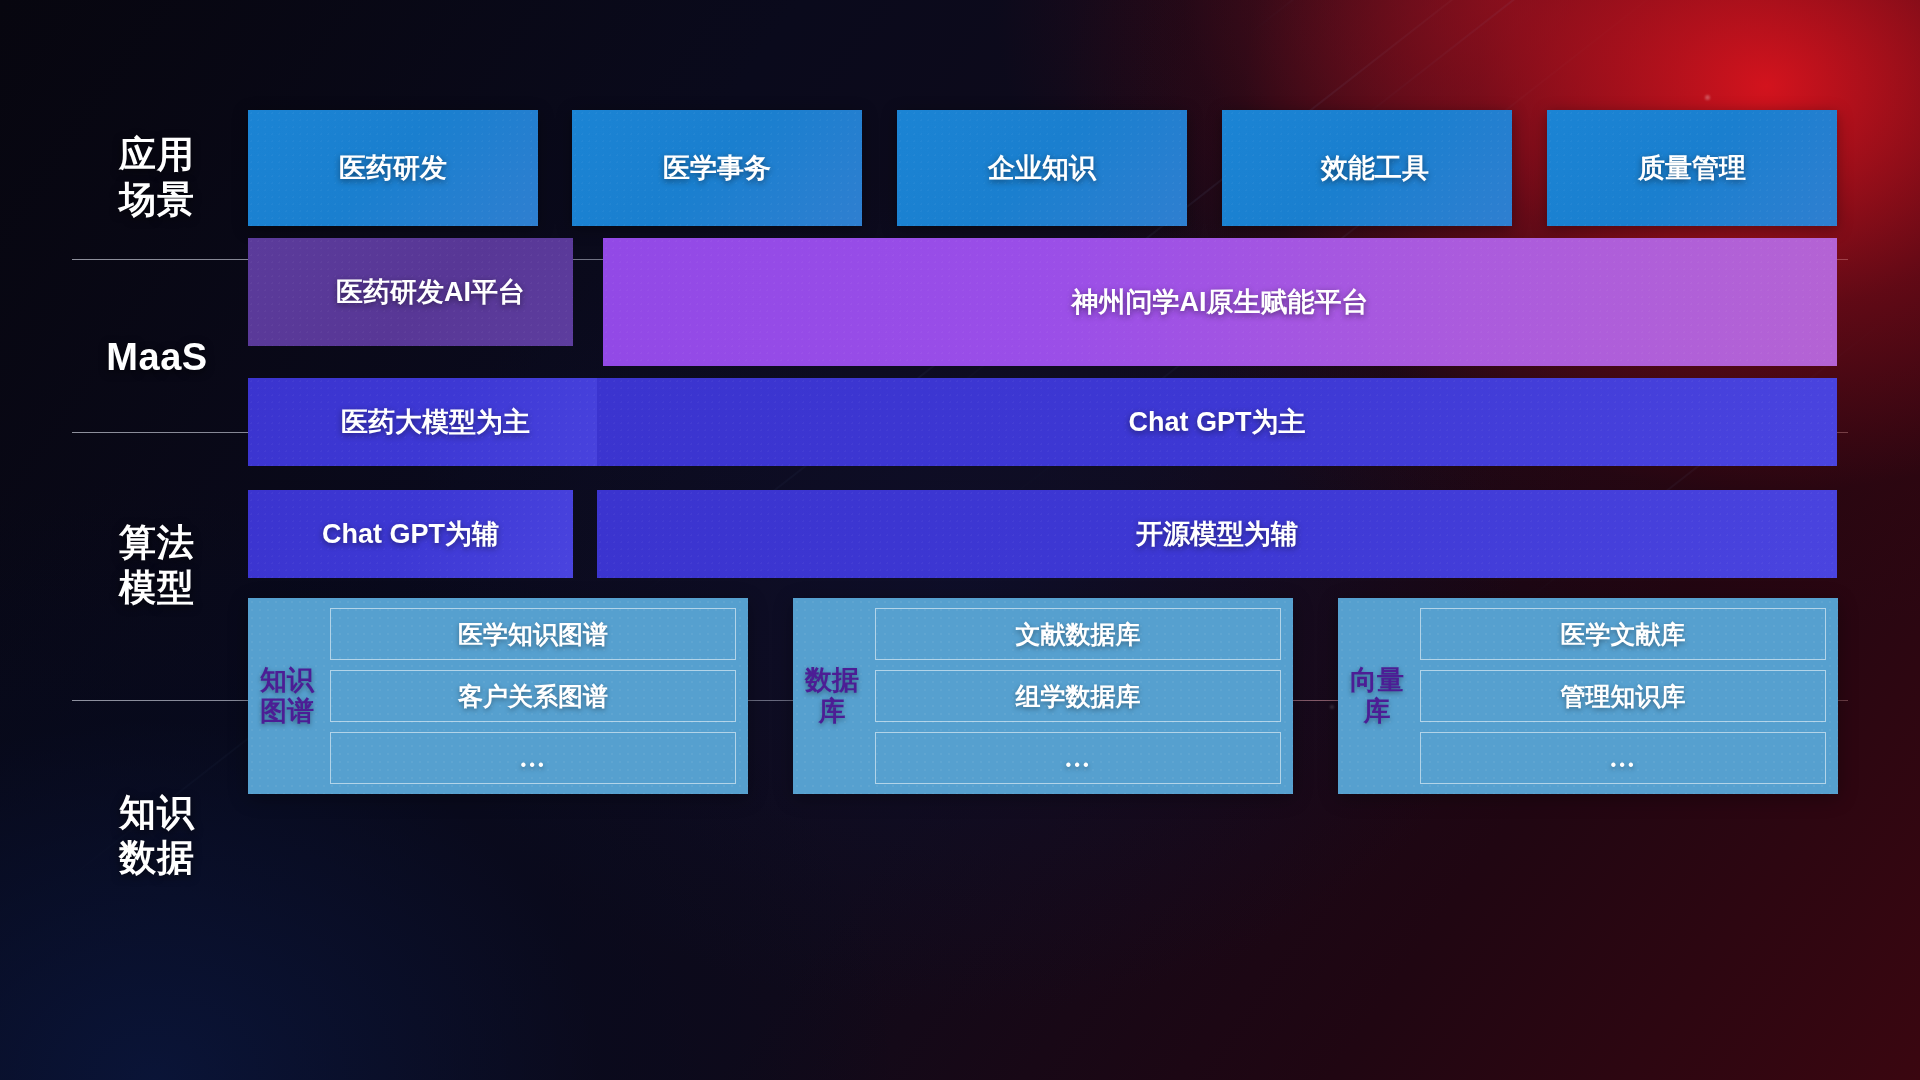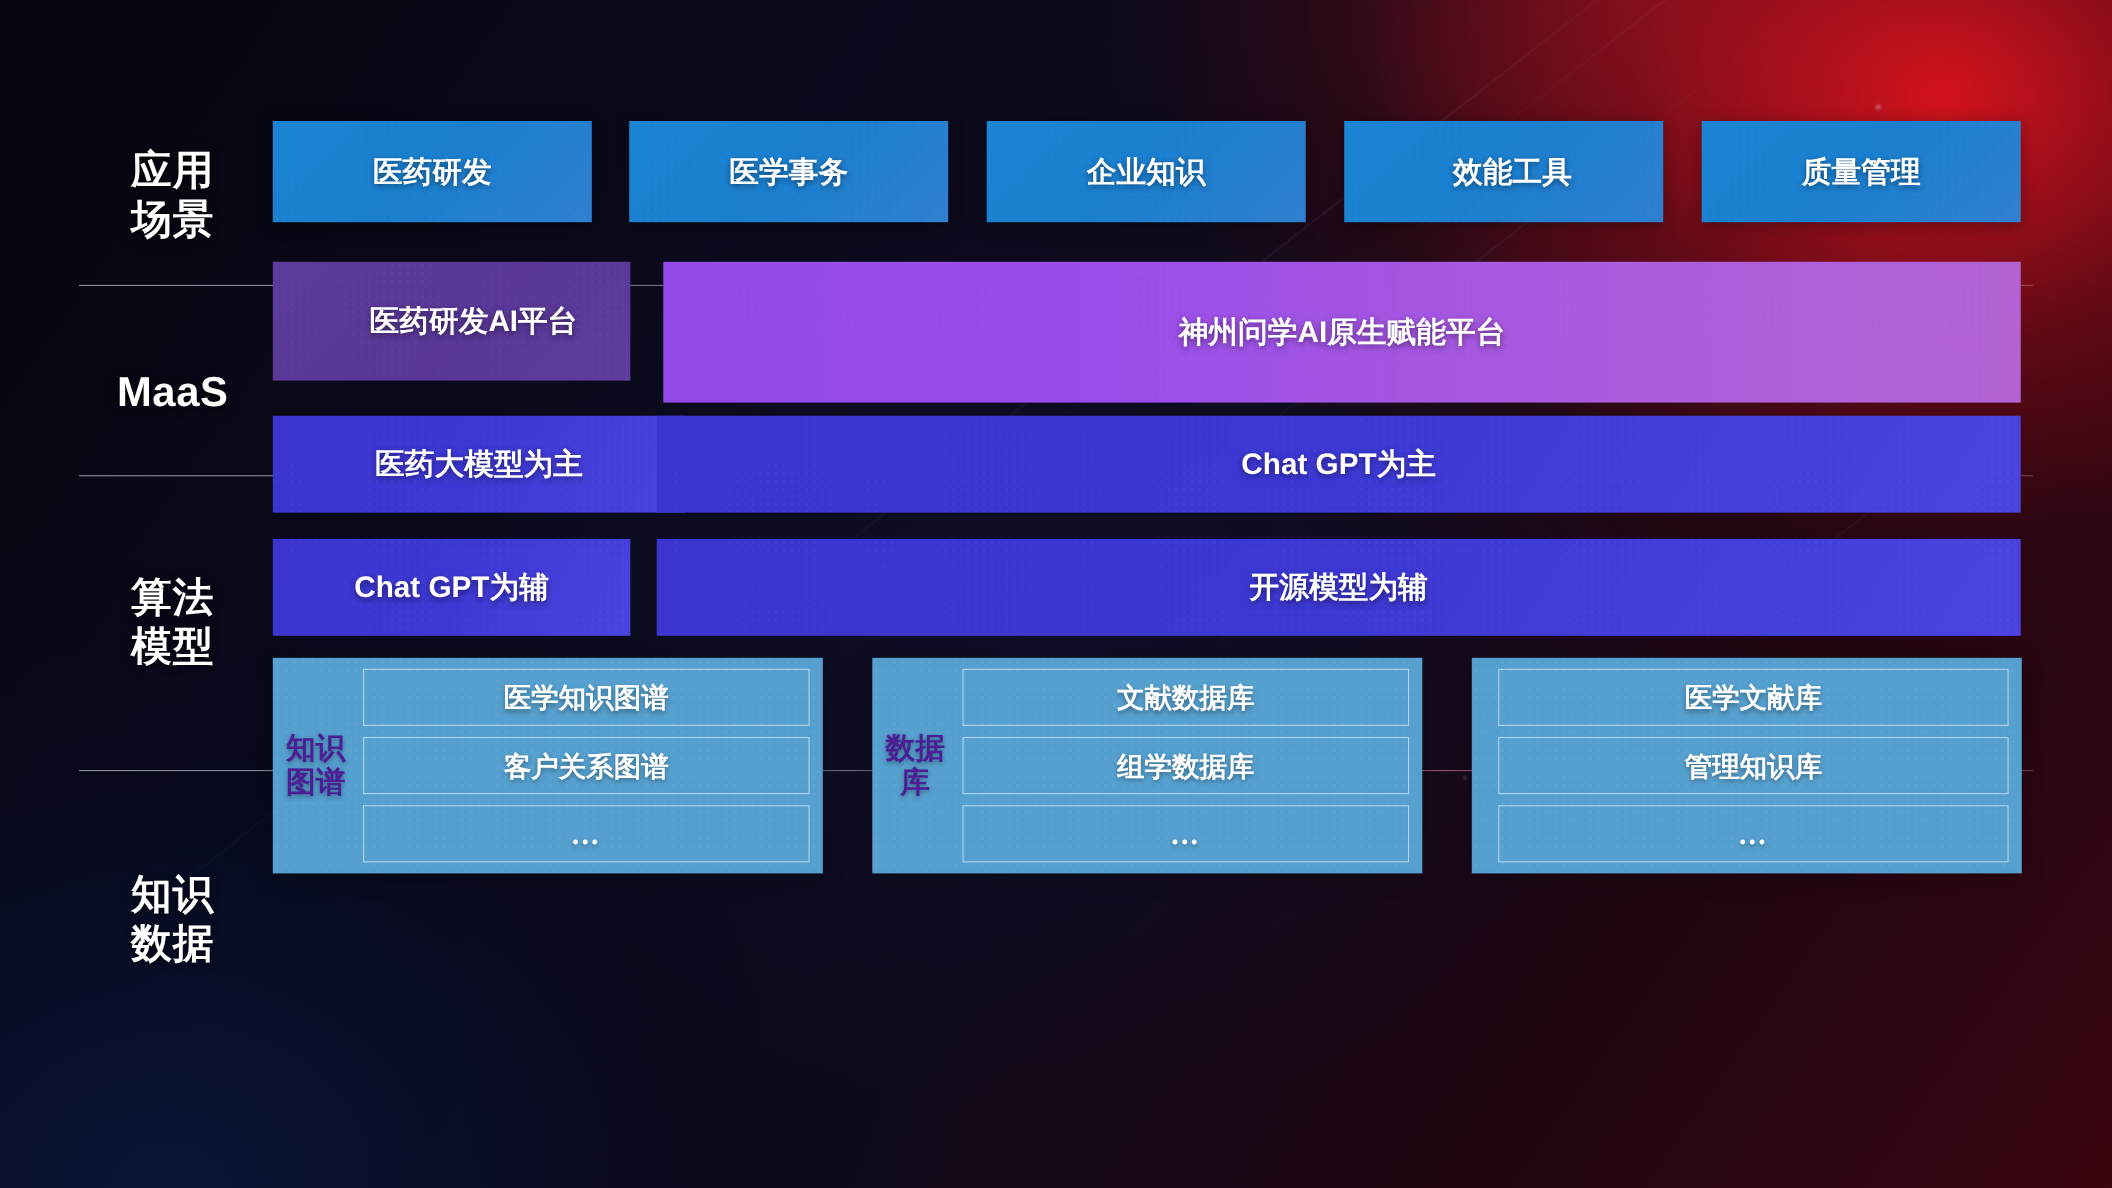--- a/index.html
+++ b/index.html
@@ -83,21 +83,21 @@
     position: absolute; inset: 0;
     background-image: radial-gradient(rgba(255,255,255,.10) 1px, transparent 1px);
     background-size: 7px 7px;
     opacity: .35;
     pointer-events: none;
   }
 
   
   .app-box {
     top: 110px;
-    height: 92px;
+    height: 116px;
     background: linear-gradient(135deg, #1b84d4 0%, #1a7fcf 48%, #2f7fd0 100%);
     font-size: 27px;
     box-shadow: 0 3px 14px rgba(0,0,0,.35);
     text-align: center;
   }
 
   
   .maas-left {
     top: 238px;
     height: 108px;
@@ -272,20 +272,21 @@
     <div class="kcard" style="left:793px; width:500px;">
       <div class="kcard-label">数据库</div>
       <div class="kcard-items">
         <div class="kitem">文献数据库</div>
         <div class="kitem">组学数据库</div>
         <div class="kitem dots">...</div>
       </div>
     </div>
 
     <div class="kcard" style="left:1338px; width:500px;">
+      <div class="kcard-label">向量库</div>
       <div class="kcard-items">
         <div class="kitem">医学文献库</div>
         <div class="kitem">管理知识库</div>
         <div class="kitem dots">...</div>
       </div>
     </div>
 
   </div>
 </div>
 

